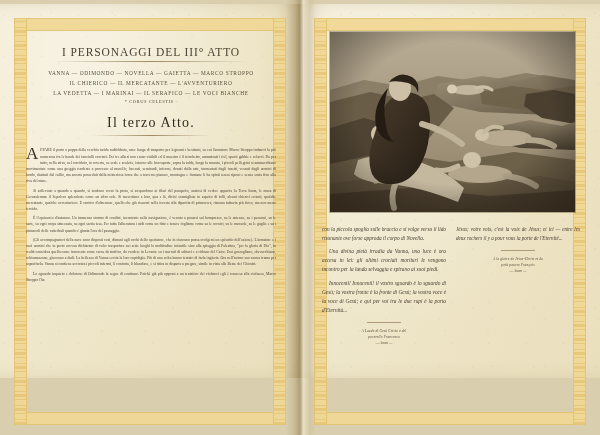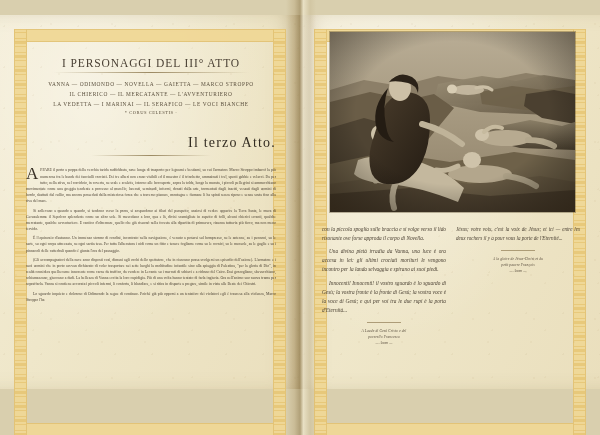--- a/index.html
+++ b/index.html
@@ -5,21 +5,21 @@
   html,body{margin:0;padding:0;}
   body{
     width:600px;height:435px;overflow:hidden;
     background:#d9cfae;
     font-family:"Liberation Serif",serif;
   }
   .spread{position:relative;width:600px;height:435px;}
 
   
   .page{
-    position:absolute;top:15px;height:374px;
+    position:absolute;top:4px;height:374px;
     background:
       radial-gradient(ellipse at 30% 20%, rgba(255,255,255,.45), rgba(255,255,255,0) 60%),
       linear-gradient(115deg,#f3ecd4 0%,#efe7ca 40%,#eadfbd 100%);
   }
   .page-left{left:0;width:300px;
     box-shadow:inset -18px 0 26px -14px rgba(120,95,45,.55);}
   .page-right{left:300px;width:300px;
     box-shadow:inset 16px 0 24px -13px rgba(120,95,45,.5);}
 
   
@@ -76,22 +76,22 @@
   .cast-rule{
     width:196px;height:1px;margin:3px auto 6px auto;
     background:linear-gradient(to right,rgba(120,100,60,0),#9c8a63,rgba(120,100,60,0));
   }
   .cast-line{
     text-align:center;font-size:5.4px;letter-spacing:.62px;
     color:#5a4f3d;line-height:1.85;white-space:nowrap;
   }
   .cast-line.small{font-size:4.6px;letter-spacing:.5px;}
   .act-title{
-    text-align:right;font-size:14px;color:#332c22;
-    letter-spacing:1.2px;margin-top:18px;font-weight:400;
+    text-align:center;font-size:14px;color:#332c22;
+    letter-spacing:1.2px;margin-top:9px;font-weight:400;
   }
   .act-rule{
     width:120px;height:1px;margin:4px auto 0 auto;
     background:linear-gradient(to right,rgba(120,100,60,0),#9c8a63,rgba(120,100,60,0));
   }
 
   .body{
     margin-top:11px;font-size:3.8px;line-height:1.62;
     color:#4e4436;text-align:justify;letter-spacing:.02px;
   }

